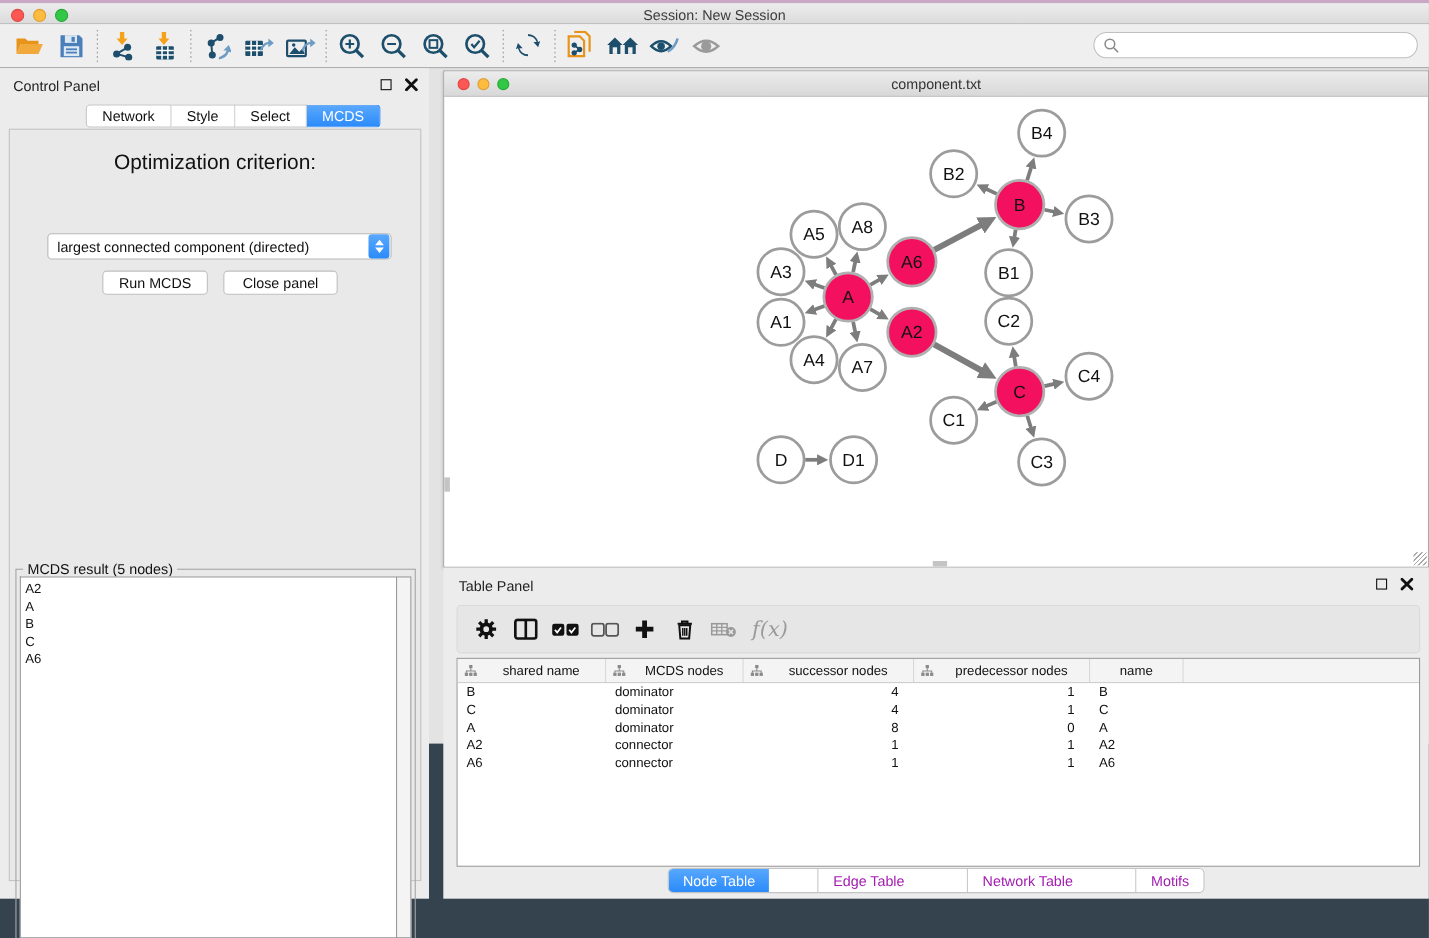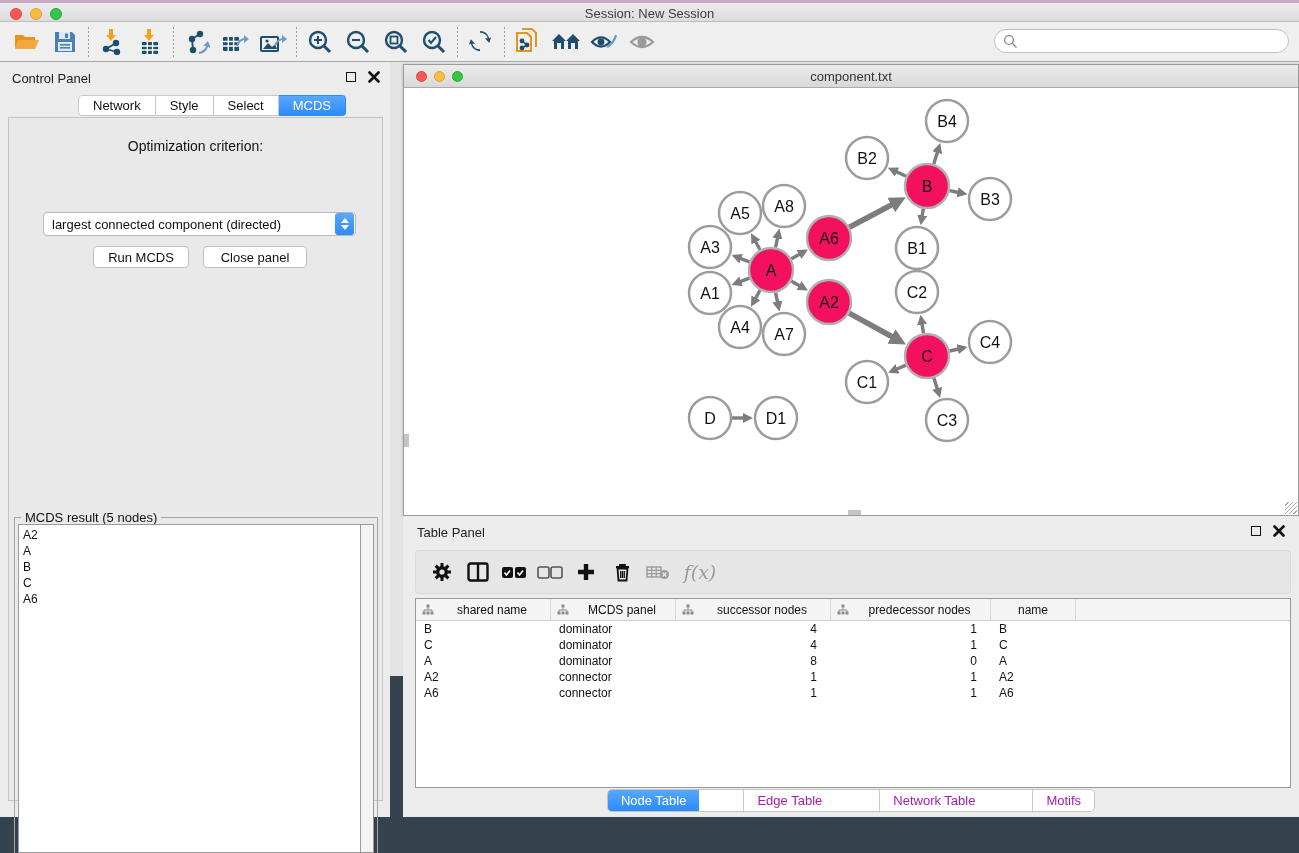--- a/index.html
+++ b/index.html
@@ -37,21 +37,21 @@
 
   .cp-tabs { position:absolute; left:78px; top:33px; display:flex; }
   .cp-tab { height:21px; padding:0 14px; background:#fff; border:1px solid #c8c8c8; border-left:none;
             font-size:13px; color:#111; display:flex; align-items:center; }
   .cp-tab:first-child { border-left:1px solid #c8c8c8; border-radius:4px 0 0 4px; }
   .cp-tab:last-child { border-radius:0 4px 4px 0; }
   .cp-tab.selected { background:linear-gradient(#5aa8fd,#2b8bfa); border-color:#2b8bfa; color:#fff; }
 
   .cp-content { position:absolute; left:8px; top:55px; width:375px; height:684px;
                 background:#e9e9e9; border:1px solid #c4c4c4; }
-  .opt-label { position:absolute; left:0; right:0; top:20px; text-align:center; font-size:14px; color:#111; }
+  .opt-label { position:absolute; left:0; right:0; top:20px; text-align:center; font-size:19px; color:#111; }
   .dropdown { position:absolute; left:34px; top:94px; width:313px; height:24px; background:#fff;
               border:1px solid #b8b8b8; border-radius:4px; display:flex; align-items:center; }
   .dropdown .val { flex:1; font-size:13px; padding-left:8px; color:#111; white-space:nowrap; overflow:hidden; }
   .dropdown .spin { width:19px; height:22px; margin-right:1px; border-radius:3px;
                     background:linear-gradient(#5aa8fd,#2b8bfa); display:flex; flex-direction:column;
                     align-items:center; justify-content:center; gap:2px; }
   .chev { width:0; height:0; border-left:4px solid transparent; border-right:4px solid transparent; }
   .chev.up { border-bottom:5px solid #fff; }
   .chev.down { border-top:5px solid #fff; }
   .cp-btn { position:absolute; top:128px; height:22px; background:#fff; border:1px solid #c0c0c0;
@@ -484,21 +484,21 @@
             <span class="hlabel">shared name</span>
           </div>
           <div class="dt-hcell" style="width: 125px;">
             <svg class="hicon" width="12" height="11" viewBox="0 0 12 11">
               <rect x="4.5" y="0.5" width="3" height="3" fill="#8a8a8a"></rect>
               <rect x="0.5" y="7.5" width="3" height="3" fill="#8a8a8a"></rect>
               <rect x="4.5" y="7.5" width="3" height="3" fill="#8a8a8a"></rect>
               <rect x="8.5" y="7.5" width="3" height="3" fill="#8a8a8a"></rect>
               <path d="M6 3.5 V6 M2 7.5 V6 h8 v1.5" stroke="#8a8a8a" fill="none"></path>
             </svg>
-            <span class="hlabel">MCDS panel</span>
+            <span class="hlabel">MCDS nodes</span>
           </div>
           <div class="dt-hcell" style="width: 155px;">
             <svg class="hicon" width="12" height="11" viewBox="0 0 12 11">
               <rect x="4.5" y="0.5" width="3" height="3" fill="#8a8a8a"></rect>
               <rect x="0.5" y="7.5" width="3" height="3" fill="#8a8a8a"></rect>
               <rect x="4.5" y="7.5" width="3" height="3" fill="#8a8a8a"></rect>
               <rect x="8.5" y="7.5" width="3" height="3" fill="#8a8a8a"></rect>
               <path d="M6 3.5 V6 M2 7.5 V6 h8 v1.5" stroke="#8a8a8a" fill="none"></path>
             </svg>
             <span class="hlabel">successor nodes</span>

